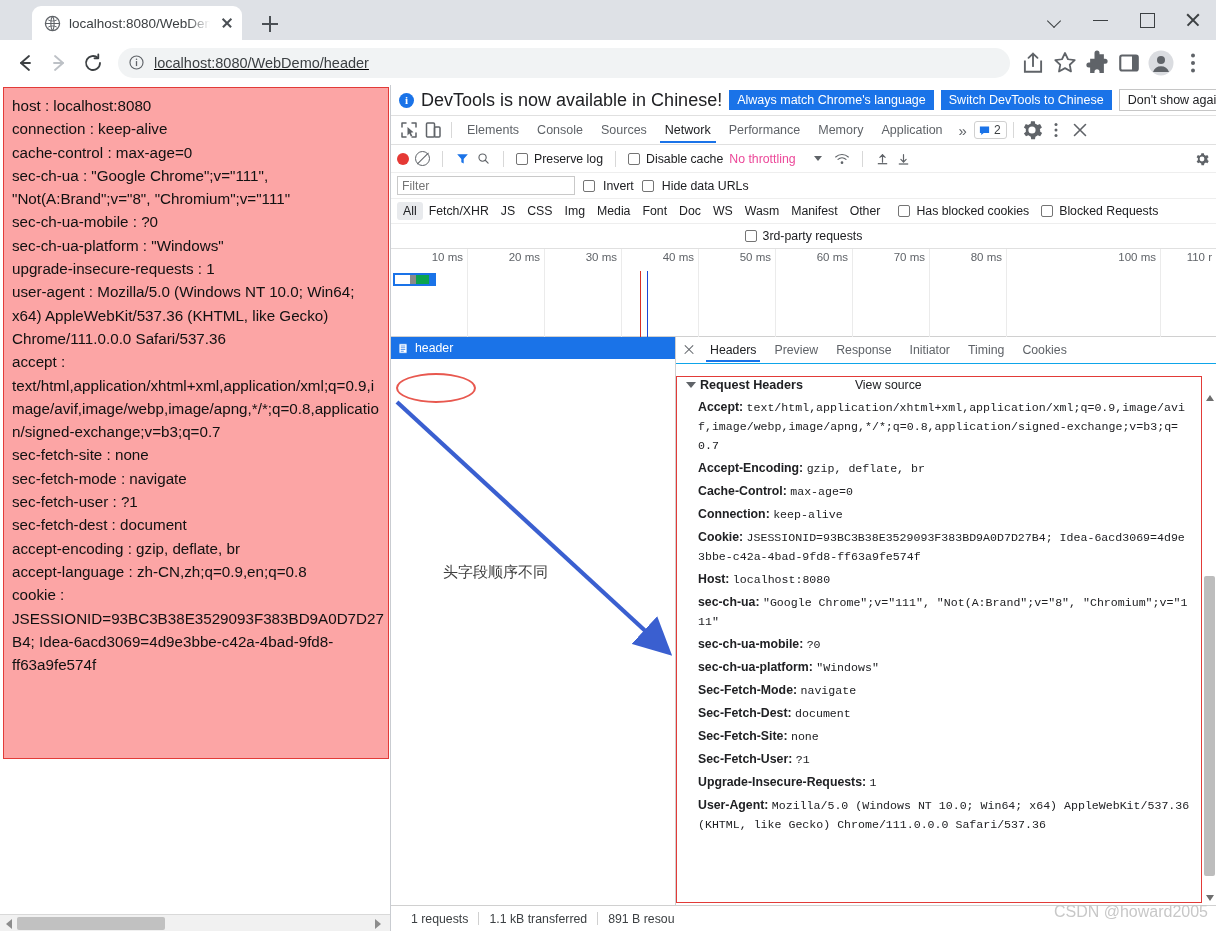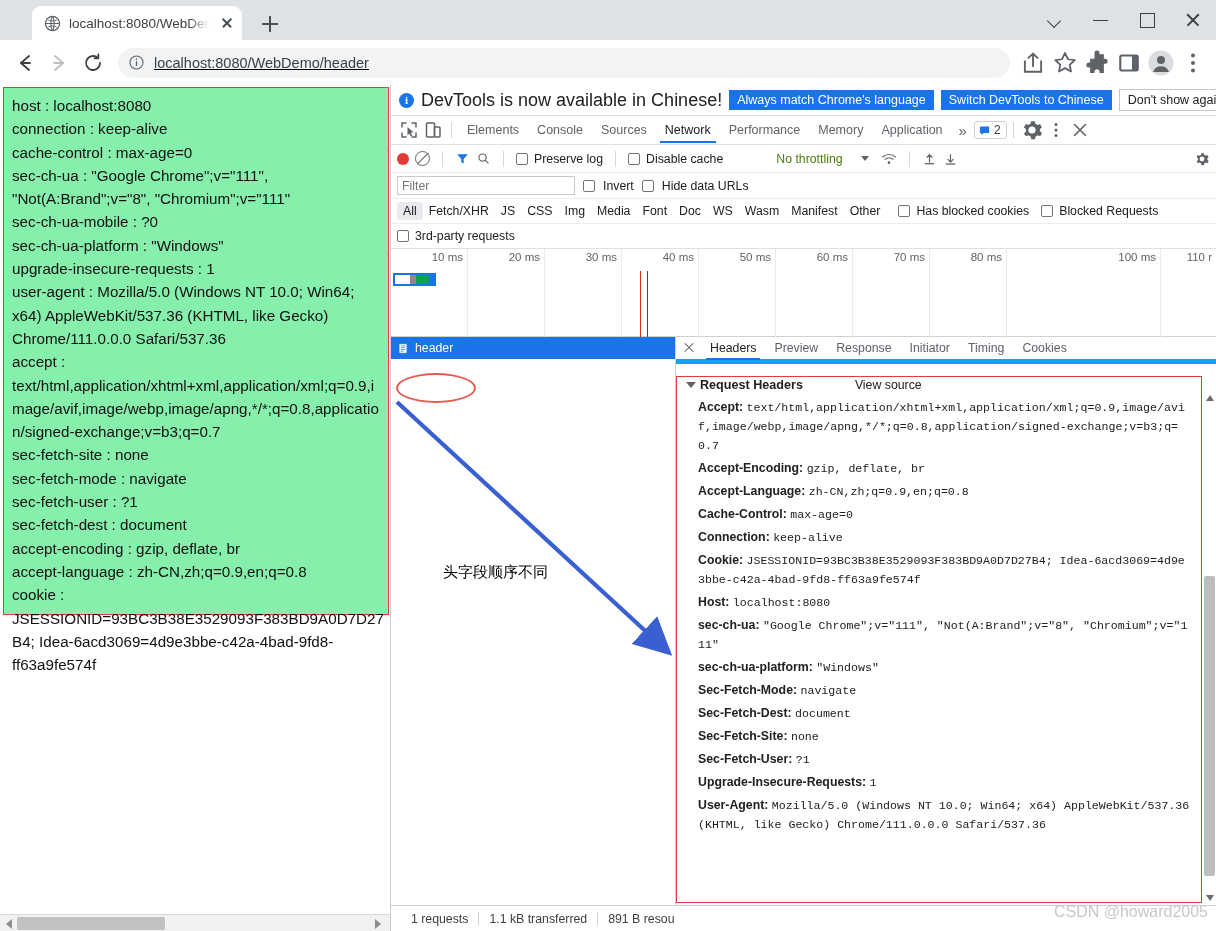--- a/index.html
+++ b/index.html
@@ -77,23 +77,23 @@
   .omnibox-url { font-size: 14.5px; color: #3c4043; }
   .omni-actions { display: flex; align-items: center; gap: 2px; }
   .oicon { width: 30px; height: 30px; position: relative; cursor: pointer; }
 
   
   .viewport {
     position: absolute; left: 0; top: 85px; width: 391px; height: 846px;
     background: #fff; border-right: 1px solid #c9ccd1; overflow: hidden;
   }
   .redbox {
-    position: absolute; left: 3px; top: 2px; width: 386px; height: 528px;
+    position: absolute; left: 3px; top: 2px; width: 386px; height: 672px;
     border: 1.5px solid #e23b38;
-    padding: 6px 4px 0 8px; background: #86efac;
+    padding: 6px 4px 0 8px; background: #fca5a5;
   }
   .page-text {
     font-size: 15.2px; line-height: 23.3px; color: #111; font-family: "Liberation Sans", sans-serif;
     white-space: pre-wrap; word-break: break-word;
   }
   .hscroll {
     position: absolute; left: 0; bottom: 0; width: 391px; height: 17px;
     background: #f1f1f1; border-top: 1px solid #d9d9d9;
   }
   .hscroll .thumb { position: absolute; left: 17px; top: 2px; width: 148px; height: 13px; background: #c1c1c1; border-radius: 2px; }
@@ -155,39 +155,39 @@
 
   .dt-ctrl {
     height: 28px; display: flex; align-items: center; padding: 0 6px; gap: 6px;
     border-bottom: 1px solid #eee; flex: 0 0 28px;
   }
   .rec-dot { width: 12px; height: 12px; border-radius: 50%; background: #e53935; cursor: pointer; flex: 0 0 12px; }
   .clear-ic { width: 15px; height: 15px; border: 1.4px solid #5f6368; border-radius: 50%; position: relative; cursor: pointer; flex: 0 0 15px; }
   .clear-ic::after { content: ""; position: absolute; left: -1px; top: 5.5px; width: 16px; height: 1.4px; background: #5f6368; transform: rotate(-45deg); }
   .chk { width: 12px; height: 12px; border: 1.3px solid #747474; border-radius: 2px; flex: 0 0 12px; cursor: pointer; background: #fff; }
   .lbl { font-size: 12.3px; color: #202124; white-space: nowrap; }
-  .sel-txt { font-size: 12.3px; color: #4d7c0f; margin-left: 47px; }
+  .sel-txt { font-size: 12.3px; color: #ec4899; }
   .caret-dn { width: 0; height: 0; border-left: 4px solid transparent; border-right: 4px solid transparent; border-top: 5px solid #5f6368; cursor: pointer; }
 
   .dt-filter {
     height: 26px; display: flex; align-items: center; padding: 0 6px; gap: 8px;
     border-bottom: 1px solid #eee; flex: 0 0 26px;
   }
   .filter-in {
     width: 178px; height: 19px; border: 1px solid #c9c9c9; background: #fff;
     font-size: 12.3px; color: #9aa0a6; padding: 0 4px;
     font-family: "Liberation Sans", sans-serif;
   }
   .dt-types {
     height: 25px; display: flex; align-items: center; padding: 0 6px; gap: 0;
     border-bottom: 1px solid #eee; flex: 0 0 25px;
   }
   .type-chip { font-size: 12.3px; color: #202124; padding: 2px 6px; cursor: pointer; white-space: nowrap; }
   .type-chip.on { background: #e8eaed; border-radius: 3px; }
-  .dt-3rd { height: 25px; display: flex; align-items: center; padding: 0 6px; gap: 6px; border-bottom: 1px solid #e0e0e0; flex: 0 0 25px; }
+  .dt-3rd { height: 25px; display: flex; align-items: center; padding: 0 6px; gap: 6px; border-bottom: 1px solid #e0e0e0; flex: 0 0 25px; justify-content: center; }
 
   
   .overview { height: 88px; position: relative; border-bottom: 1px solid #d0d0d0; flex: 0 0 88px; background: #fff; }
   .ov-cell {
     position: absolute; top: 0; height: 88px; border-right: 1px solid #ebebeb;
   }
   .ov-lbl { position: absolute; top: 2px; right: 4px; font-size: 11.5px; color: #5f6368; white-space: nowrap; }
   .ov-bar { position: absolute; left: 2px; top: 24px; height: 13px; width: 43px; border: 2px solid #1a73e8; display: flex; }
   .ov-bar i { display: block; height: 100%; }
   .ov-line { position: absolute; top: 22px; width: 1.4px; height: 66px; }
@@ -200,21 +200,21 @@
   .req-head { height: 27px; border-bottom: 1px solid #d8d8d8; display: flex; align-items: center; padding: 0 8px; flex: 0 0 27px; }
   .req-head span { font-size: 12.3px; color: #202124; }
   .req-row {
     height: 22px; background: #1a73e8; color: #fff; display: flex; align-items: center;
     gap: 6px; padding: 0 6px; cursor: pointer; flex: 0 0 22px;
   }
   .req-row .rname { font-size: 12.3px; }
   .req-rest { flex: 1 1 auto; position: relative; }
 
   .detail-panel { flex: 1 1 auto; display: flex; flex-direction: column; min-width: 0; position: relative; }
-  .detail-tabs { height: 27px; border-bottom: 5px solid #0ea5e9; display: flex; align-items: center; padding: 0 4px; flex: 0 0 27px; }
+  .detail-tabs { height: 27px; border-bottom: 1px solid #0ea5e9; display: flex; align-items: center; padding: 0 4px; flex: 0 0 27px; }
   .dx { width: 18px; height: 18px; position: relative; cursor: pointer; flex: 0 0 18px; margin-right: 3px; }
   .dx::before, .dx::after { content: ""; position: absolute; left: 3px; top: 8px; width: 12px; height: 1.2px; background: #5f6368; }
   .dx::before { transform: rotate(45deg); }
   .dx::after { transform: rotate(-45deg); }
   .dtab { font-size: 12.3px; color: #5f6368; padding: 4px 9px; cursor: pointer; position: relative; white-space: nowrap; }
   .dtab.active { color: #202124; }
   .dtab.active::after { content: ""; position: absolute; left: 5px; right: 5px; bottom: -1px; height: 2px; background: #1a73e8; }
 
   .hdr-scroll { flex: 1 1 auto; overflow: hidden; position: relative; background: #fff; padding: 0 0 0 0; }
   .hdr-redbox { position: absolute; left: 0; top: 12px; right: 14px; bottom: 2px; border: 1.4px solid #e23b38; }
@@ -239,21 +239,21 @@
   }
   .st-item { font-size: 12.3px; color: #3c4043; padding: 0 10px; white-space: nowrap; }
   .st-sep { width: 1px; height: 13px; background: #d0d0d0; }
 
   
   .annot-ellipse {
     position: absolute; left: 396px; top: 373px; width: 80px; height: 30px;
     border: 2px solid #e8584f; border-radius: 50%; pointer-events: none;
   }
   .annot-text {
-    position: absolute; left: 443px; top: 563px; font-size: 15px; color: #000000;
+    position: absolute; left: 443px; top: 563px; font-size: 15px; color: #404040;
     font-family: "Liberation Sans", sans-serif; pointer-events: none; white-space: nowrap;
   }
   .annot-arrow { position: absolute; left: 391px; top: 395px; width: 300px; height: 270px; pointer-events: none; }
   .watermark {
     position: absolute; right: 8px; bottom: 10px; font-size: 16px; color: #c8c8c8;
     font-family: "Liberation Sans", sans-serif; pointer-events: none; white-space: nowrap;
   }
 </style>
 </head>
 <body>
@@ -570,26 +570,26 @@
         <div class="hdr-scroll">
           <div class="hdr-redbox"></div>
           <div class="hdr-inner">
             <div class="sect-row">
               <span class="tri"></span>
               <span class="sect-title">Request Headers</span>
               <span class="view-src">View source</span>
             </div>
             <div class="h-row"><span class="h-name">Accept:</span> <span class="h-val">text/html,application/xhtml+xml,application/xml;q=0.9,image/avif,image/webp,image/apng,*/*;q=0.8,application/signed-exchange;v=b3;q=0.7</span></div>
             <div class="h-row"><span class="h-name">Accept-Encoding:</span> <span class="h-val">gzip, deflate, br</span></div>
-            <div class="h-row"><span class="h-name">Accept-Language:</span> <span class="h-val">zh-CN,zh;q=0.9,en;q=0.8</span></div>
             <div class="h-row"><span class="h-name">Cache-Control:</span> <span class="h-val">max-age=0</span></div>
             <div class="h-row"><span class="h-name">Connection:</span> <span class="h-val">keep-alive</span></div>
             <div class="h-row"><span class="h-name">Cookie:</span> <span class="h-val">JSESSIONID=93BC3B38E3529093F383BD9A0D7D27B4; Idea-6acd3069=4d9e3bbe-c42a-4bad-9fd8-ff63a9fe574f</span></div>
             <div class="h-row"><span class="h-name">Host:</span> <span class="h-val">localhost:8080</span></div>
             <div class="h-row"><span class="h-name">sec-ch-ua:</span> <span class="h-val">"Google Chrome";v="111", "Not(A:Brand";v="8", "Chromium";v="111"</span></div>
+            <div class="h-row"><span class="h-name">sec-ch-ua-mobile:</span> <span class="h-val">?0</span></div>
             <div class="h-row"><span class="h-name">sec-ch-ua-platform:</span> <span class="h-val">"Windows"</span></div>
             <div class="h-row"><span class="h-name">Sec-Fetch-Mode:</span> <span class="h-val">navigate</span></div>
             <div class="h-row"><span class="h-name">Sec-Fetch-Dest:</span> <span class="h-val">document</span></div>
             <div class="h-row"><span class="h-name">Sec-Fetch-Site:</span> <span class="h-val">none</span></div>
             <div class="h-row"><span class="h-name">Sec-Fetch-User:</span> <span class="h-val">?1</span></div>
             <div class="h-row"><span class="h-name">Upgrade-Insecure-Requests:</span> <span class="h-val">1</span></div>
             <div class="h-row"><span class="h-name">User-Agent:</span> <span class="h-val">Mozilla/5.0 (Windows NT 10.0; Win64; x64) AppleWebKit/537.36 (KHTML, like Gecko) Chrome/111.0.0.0 Safari/537.36</span></div>
           </div>
           <div class="dt-scroll-v">
             <span class="vup"></span>

